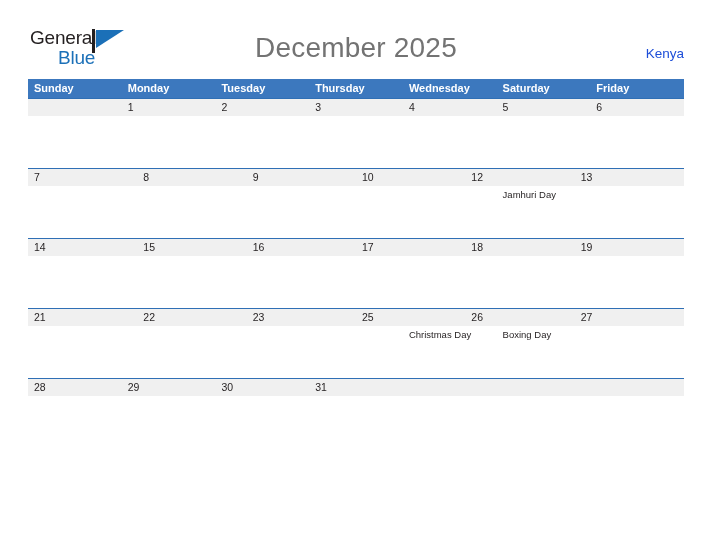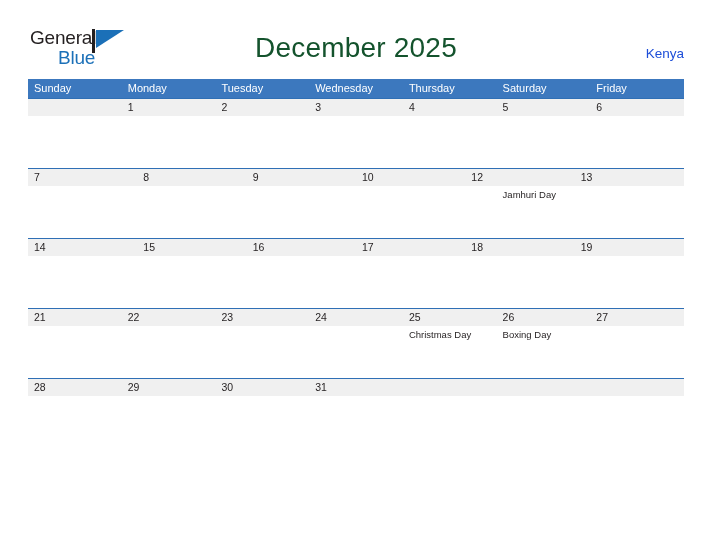--- a/index.html
+++ b/index.html
@@ -63,21 +63,21 @@
     letter-spacing: -0.2px;
   }
 
   .title {
     position: absolute;
     left: 0;
     right: 0;
     top: 32px;
     text-align: center;
     font-size: 28px;
-    color: #14532d;
+    color: #737373;
     font-weight: normal;
     letter-spacing: 0.2px;
   }
 
   .country {
     position: absolute;
     right: 28px;
     top: 46px;
     font-size: 13.5px;
     color: #1d4ed8;
@@ -97,20 +97,21 @@
     height: 19px;
   }
   .weekday {
     flex: 1 1 0;
     color: #ffffff;
     font-size: 11px;
     line-height: 19px;
     padding-left: 6px;
     box-sizing: border-box;
     white-space: nowrap;
+    font-weight: bold;
   }
 
   .week-row {
     border-top: 1.5px solid #2f6fb5;
   }
   .week-row:first-of-type {
     border-top: none;
   }
 
   .week-dates {
@@ -170,22 +171,22 @@
     <div class="country">Kenya</div>
 
   </div>
 
   <div class="calendar">
 
     <div class="weekday-row">
       <div class="weekday">Sunday</div>
       <div class="weekday">Monday</div>
       <div class="weekday">Tuesday</div>
+      <div class="weekday">Thursday</div>
       <div class="weekday">Wednesday</div>
-      <div class="weekday">Thursday</div>
       <div class="weekday">Saturday</div>
       <div class="weekday">Friday</div>
     </div>
 
     <div class="week-row">
       <div class="week-dates">
         <div class="day-num"></div>
         <div class="day-num">1</div>
         <div class="day-num">2</div>
         <div class="day-num">3</div>
@@ -284,21 +285,20 @@
             <div class="event-text"></div>
           </div>
       </div>
     </div>
 
     <div class="week-row">
       <div class="week-dates">
         <div class="day-num">21</div>
         <div class="day-num">22</div>
         <div class="day-num">23</div>
-        <div class="day-num">24</div>
         <div class="day-num">25</div>
         <div class="day-num">26</div>
         <div class="day-num">27</div>
       </div>
       <div class="week-events">
         <div class="event-cell">
             <div class="event-text"></div>
           </div>
         <div class="event-cell">
             <div class="event-text"></div>

